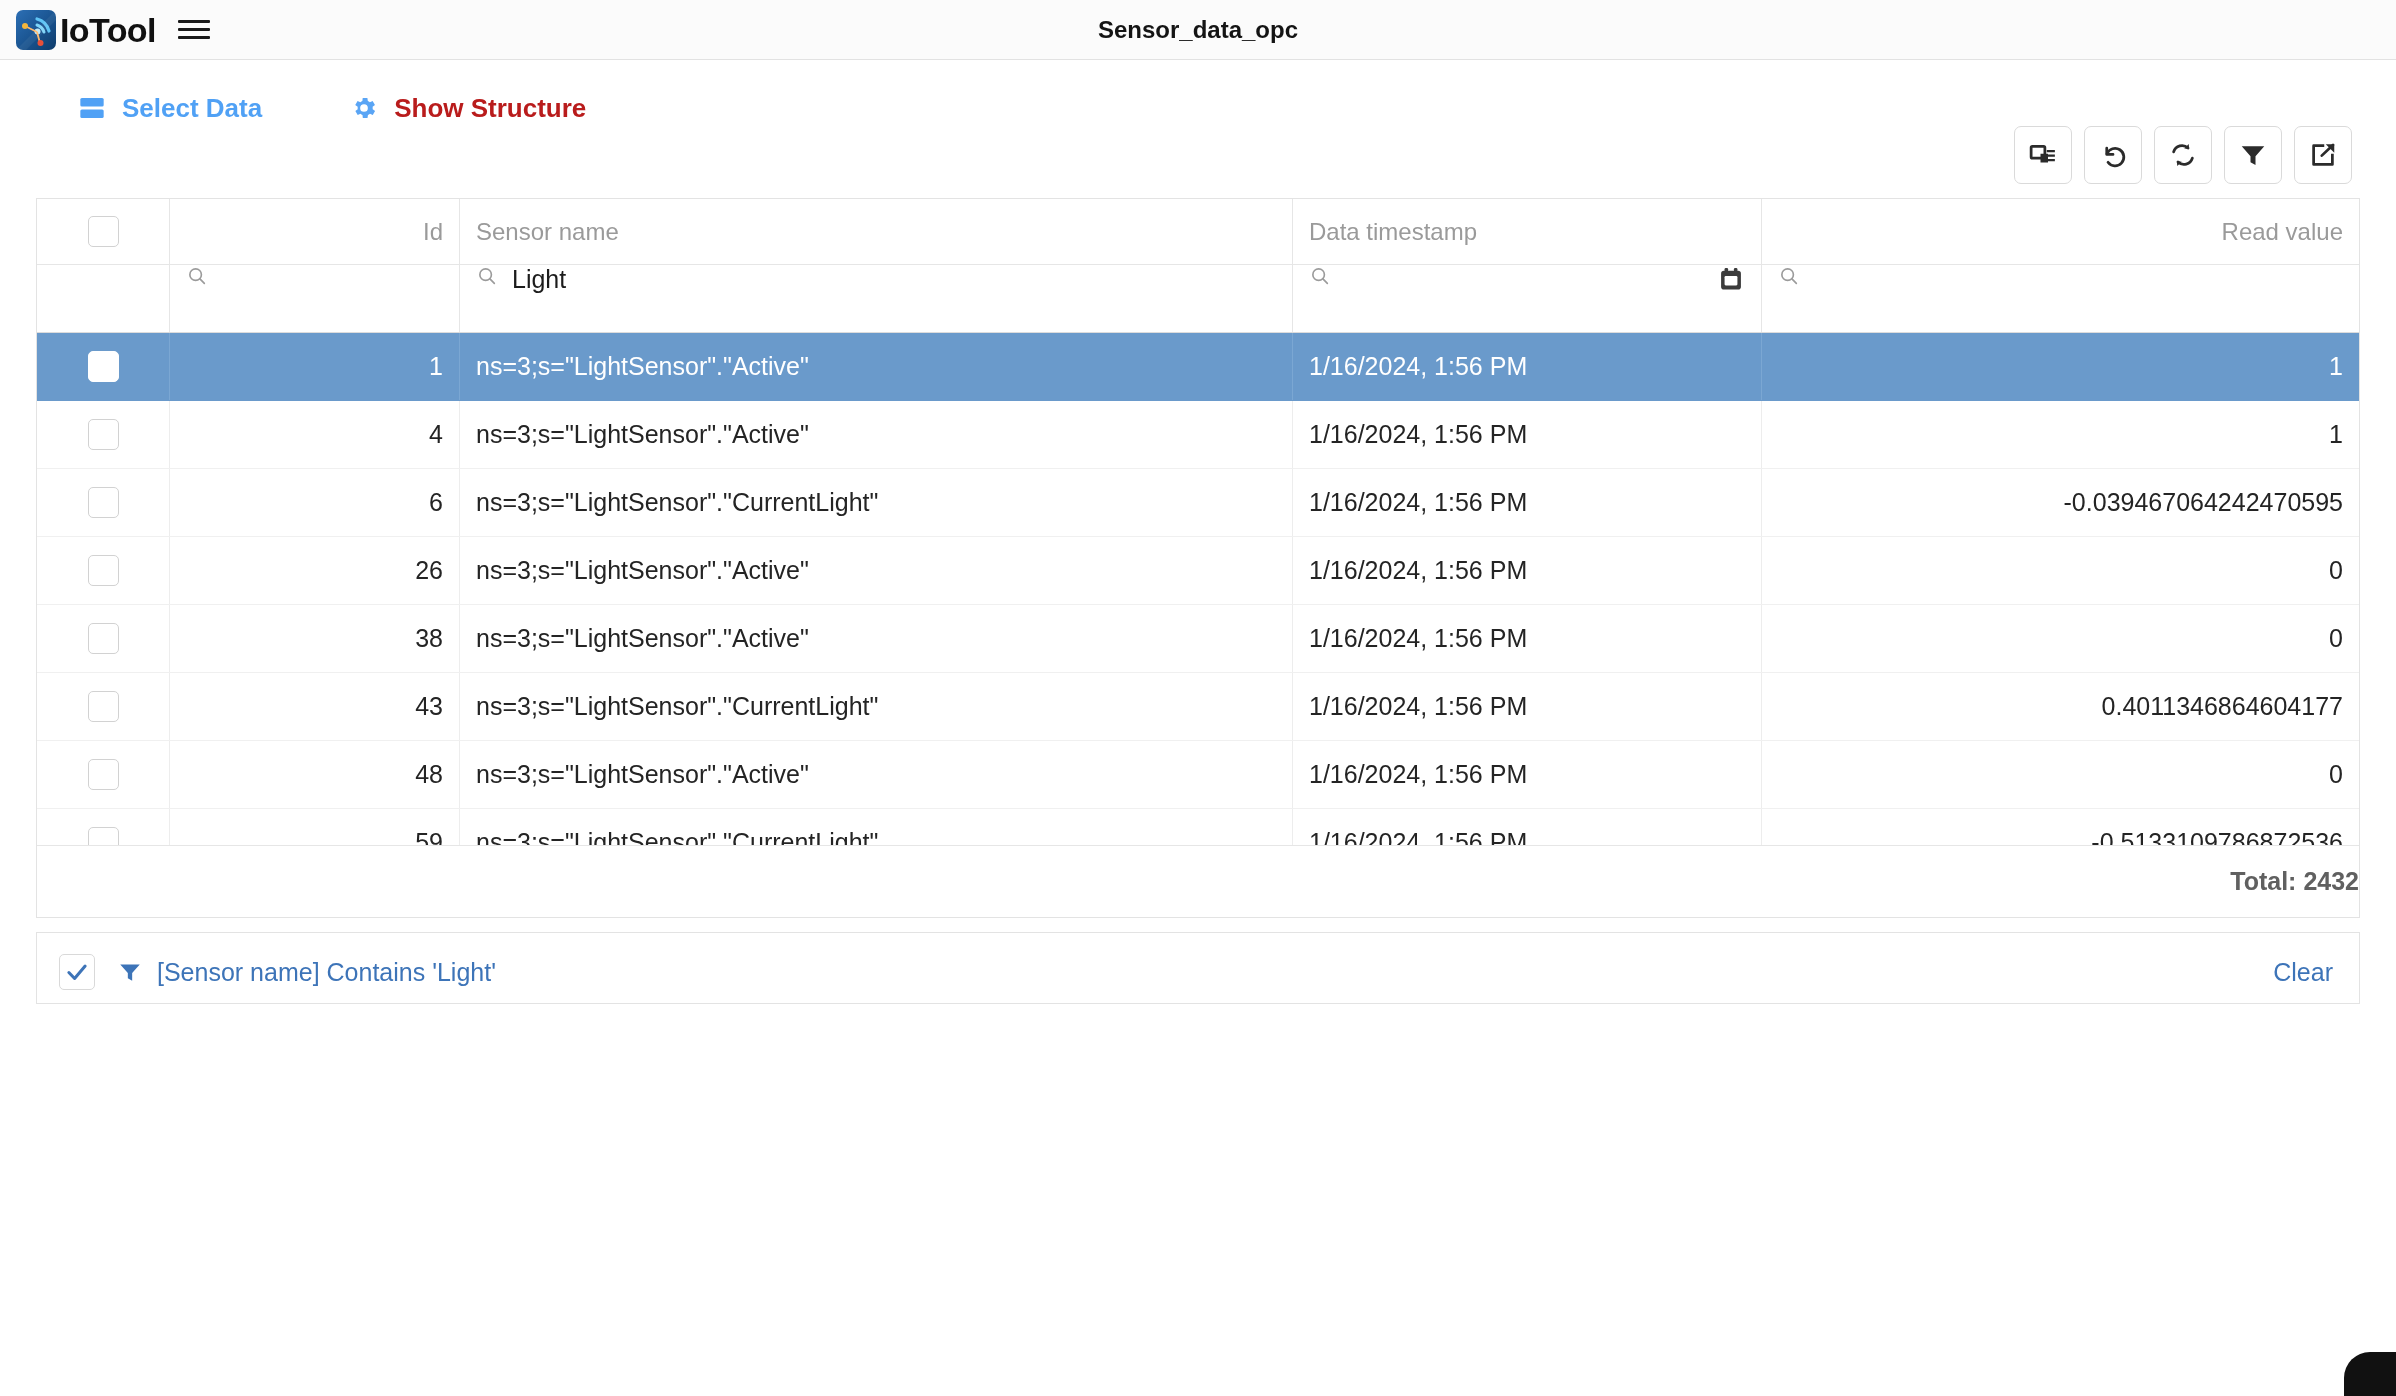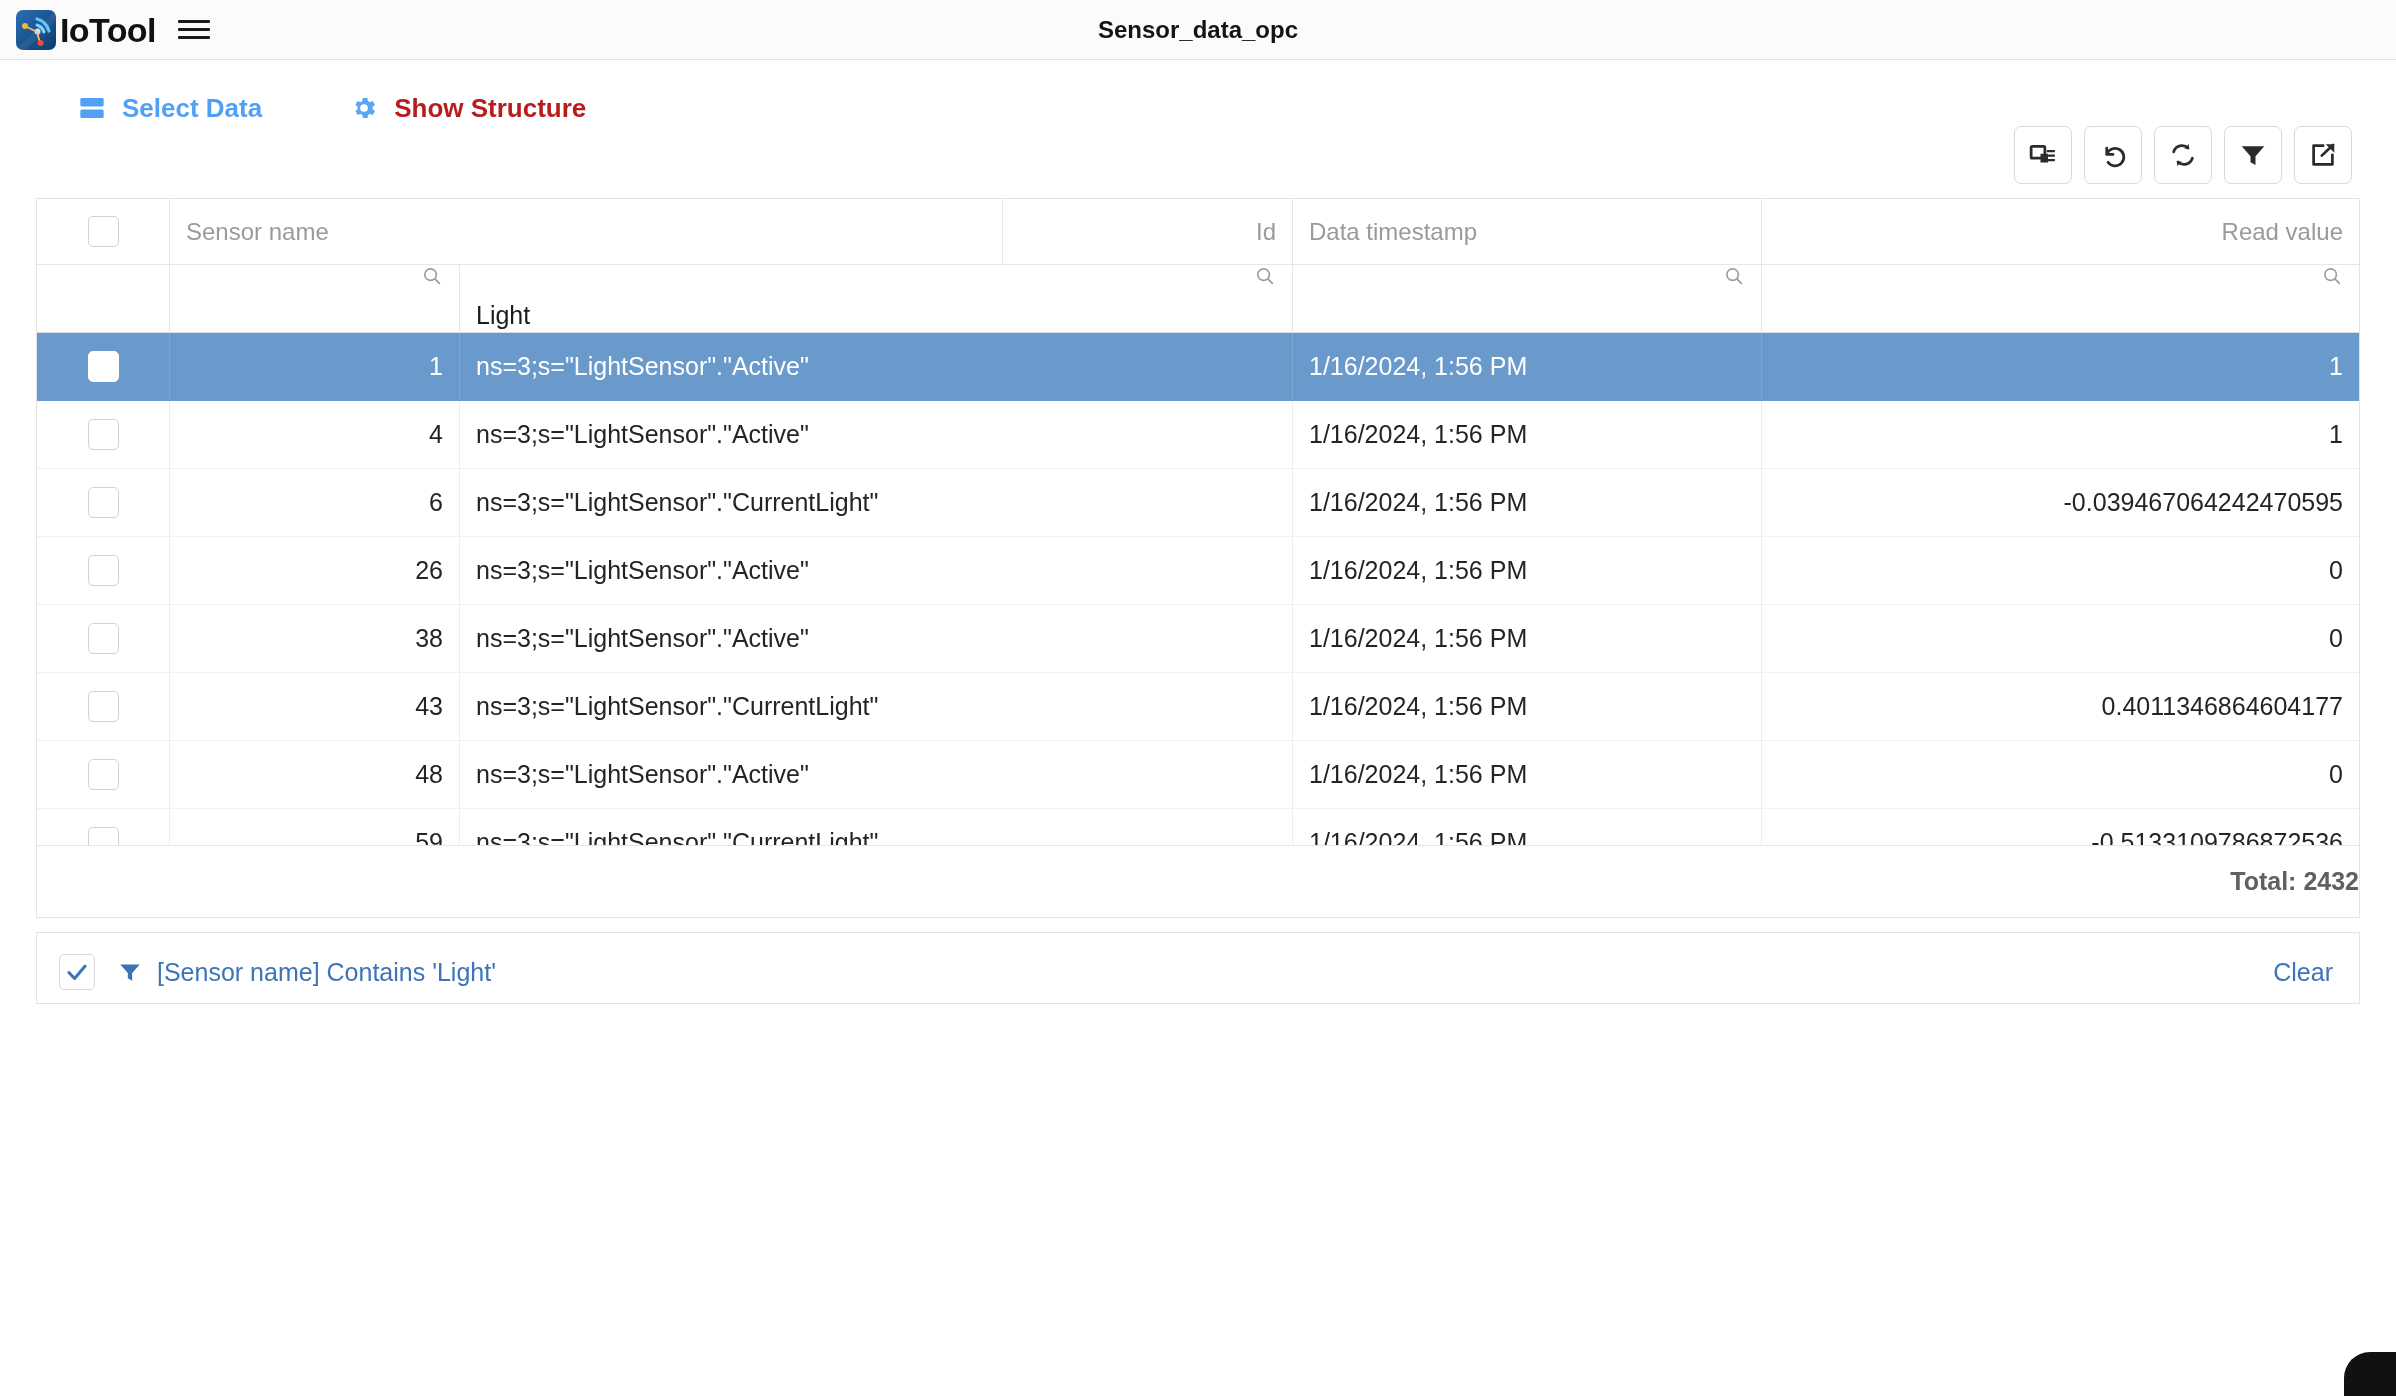--- a/index.html
+++ b/index.html
@@ -88,25 +88,24 @@
     font-size: 24px; color: #9a9a9a;
     padding: 0 16px;
     border-right: 1px solid #e6e6e6;
     cursor: pointer;
   }
   .head-cell.right { justify-content: flex-end; }
   .head-cell.last { border-right: none; }
 
   .filter-row { height: 68px; border-bottom: 1px solid #dcdcdc; }
   .filter-cell {
-    display: flex; align-items: flex-end; gap: 14px;
+    display: flex; align-items: flex-start; gap: 14px;
     padding: 0 16px;
     border-right: 1px solid #e6e6e6;
     position: relative;
-    flex-direction: column;
   }
   .filter-cell.last { border-right: none; }
   .mag { width: 22px; height: 22px; flex: none; display:block; }
   .fcell-input {
     border: none; outline: none; background: transparent;
     font-family: "Liberation Sans", sans-serif;
     font-size: 25px; color: #1c1c1c; width: 100%;
   }
   .fcell-input::placeholder { color: #b9b9b9; }
   .cal-icon { width: 28px; height: 28px; margin-left: auto; flex: none; display:block; cursor:pointer; }
@@ -246,25 +245,25 @@
       </svg>
     </div>
   </div>
 
   <div class="grid">
 
     <div class="row head-row">
       <div class="head-cell c-check" style="justify-content:center;">
         <div class="cbox"></div>
       </div>
+      <div class="head-cell c-id right">
+        <span>Id</span>
+      </div>
       <div class="head-cell c-name">
         <span>Sensor name</span>
-      </div>
-      <div class="head-cell c-id right">
-        <span>Id</span>
       </div>
       <div class="head-cell c-time">
         <span>Data timestamp</span>
       </div>
       <div class="head-cell c-val right last">
         <span>Read value</span>
       </div>
     </div>
 
     <div class="row filter-row">

